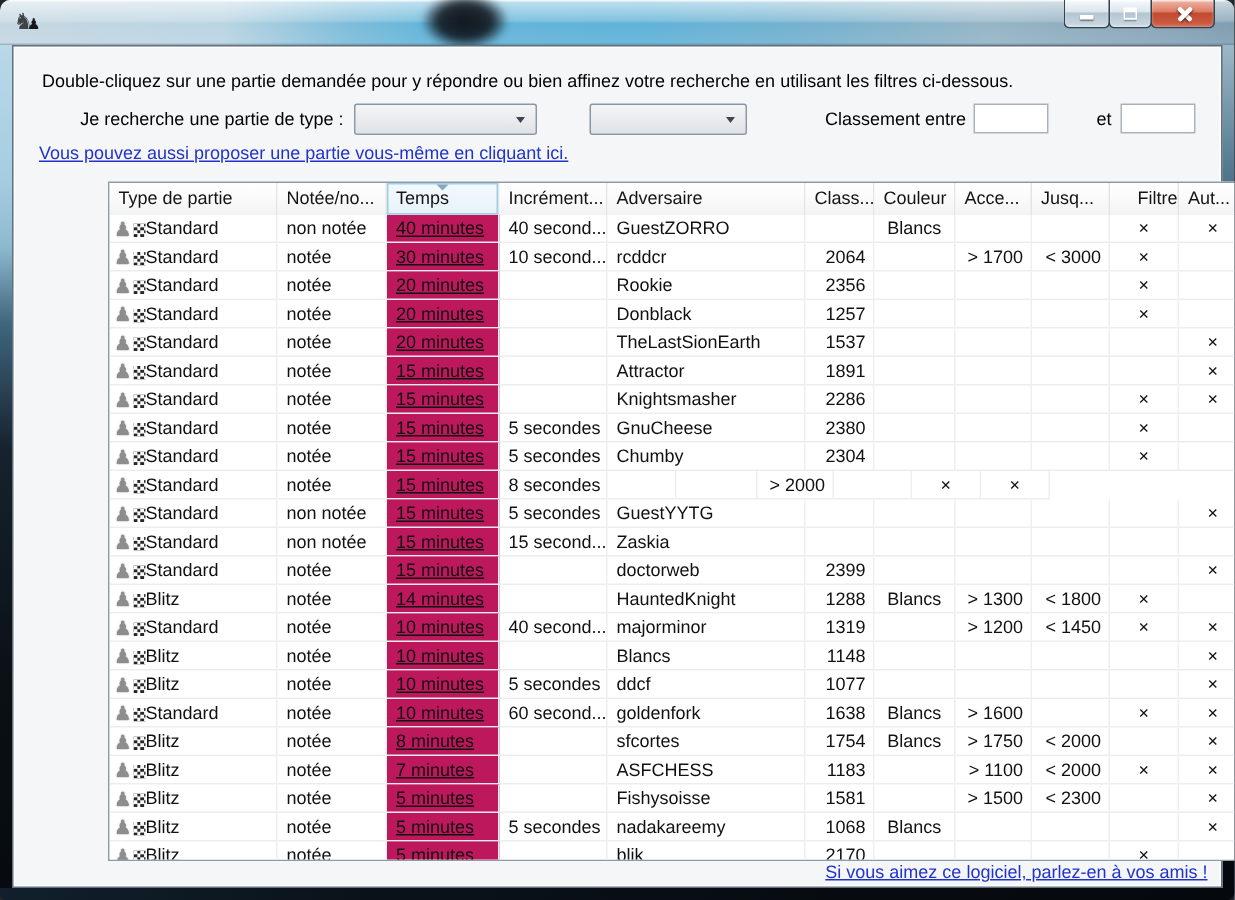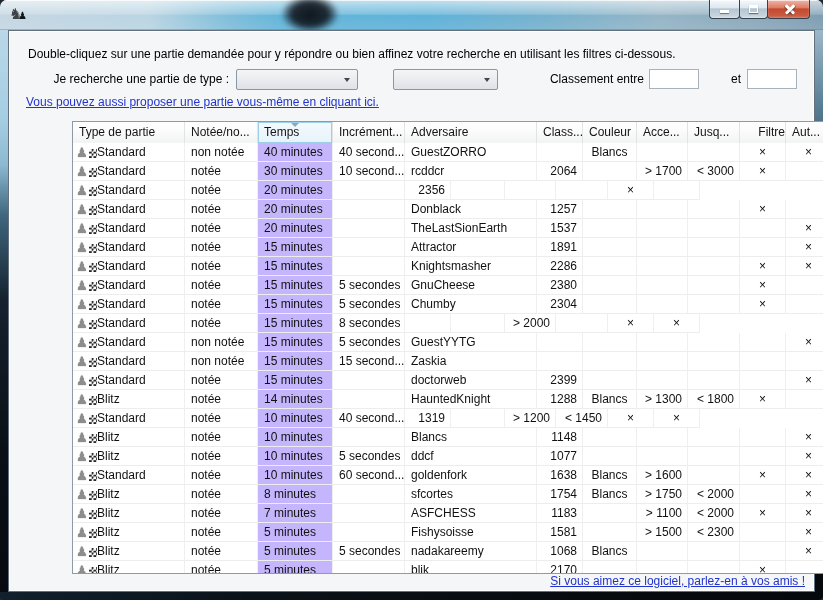--- a/index.html
+++ b/index.html
@@ -66,21 +66,21 @@
     white-space:nowrap;overflow:hidden;cursor:pointer;}
   .hcell.sorted{background:linear-gradient(180deg,#f4fafd,#e6f2fa);box-shadow:inset 0 0 0 1px #9ecfe9;}
   .sort-arrow{position:absolute;left:50%;top:1px;margin-left:-4px;width:0;height:0;
     border-left:4px solid transparent;border-right:4px solid transparent;border-top:4px solid #89a8bf;}
   .tbody{height:432px;overflow:hidden;}
   .trow{display:flex;height:19px;background:#fff;cursor:default;}
   .tcell{height:19px;line-height:18px;font-size:12px;color:#111;padding-left:6px;border-right:1px solid #efefef;
     border-bottom:1px solid #ededed;white-space:nowrap;overflow:hidden;}
   .c0{width:112px;}  .c1{width:73px;}  .c2{width:75px;}  .c3{width:72px;}  .c4{width:132px;}
   .c5{width:46px;}   .c6{width:54px;}  .c7{width:51px;}  .c8{width:52px;}  .c9{width:46px;text-align:right;}  .c10{width:46px;}
-  .tbody .c2{background:#c4b5fd;}
+  .tbody .c2{background:#be185d;text-decoration:underline;}
   .tbody .c5,.tbody .c7,.tbody .c8{text-align:right;padding-left:0;padding-right:5px;}
   .tbody .c6,.tbody .c9,.tbody .c10{text-align:center;padding-left:0;}
   .tbody .c0{display:flex;align-items:center;padding-left:3px;}
   .chess-icon{display:inline-flex;align-items:center;width:21px;flex:none;}
   .chess-icon .pawn{font-size:13px;line-height:13px;color:#8d8d8d;text-shadow:0 0 1px #5a5a5a;}
   .chess-icon .board{width:9px;height:9px;margin-left:1px;margin-top:3px;
     background:conic-gradient(#262626 25%,#f8f8f8 0 50%,#262626 0 75%,#f8f8f8 0);background-size:4.5px 4.5px;}
   
   .vscroll{width:17px;background:#f2f3f5;border-left:1px solid #e2e4e6;position:relative;flex:none;}
   .sb-btn{position:absolute;left:0;width:16px;height:17px;border:1px solid #b9bdc1;border-radius:2px;
@@ -198,20 +198,21 @@
               <div class="tcell c0">
                 <span class="chess-icon">
                   <span class="pawn">♟</span>
                   <span class="board"></span>
                 </span>
                 <span>Standard</span>
               </div>
               <div class="tcell c1">notée</div>
               <div class="tcell c2">20 minutes</div>
               <div class="tcell c3"></div>
+              <div class="tcell c4">Rookie</div>
               <div class="tcell c5">2356</div>
               <div class="tcell c6"></div>
               <div class="tcell c7"></div>
               <div class="tcell c8"></div>
               <div class="tcell c9">×</div>
               <div class="tcell c10"></div>
             </div>
             <div class="trow">
               <div class="tcell c0">
                 <span class="chess-icon">
@@ -424,20 +425,21 @@
               <div class="tcell c0">
                 <span class="chess-icon">
                   <span class="pawn">♟</span>
                   <span class="board"></span>
                 </span>
                 <span>Standard</span>
               </div>
               <div class="tcell c1">notée</div>
               <div class="tcell c2">10 minutes</div>
               <div class="tcell c3">40 second...</div>
+              <div class="tcell c4">majorminor</div>
               <div class="tcell c5">1319</div>
               <div class="tcell c6"></div>
               <div class="tcell c7">&gt; 1200</div>
               <div class="tcell c8">&lt; 1450</div>
               <div class="tcell c9">×</div>
               <div class="tcell c10">×</div>
             </div>
             <div class="trow">
               <div class="tcell c0">
                 <span class="chess-icon">

